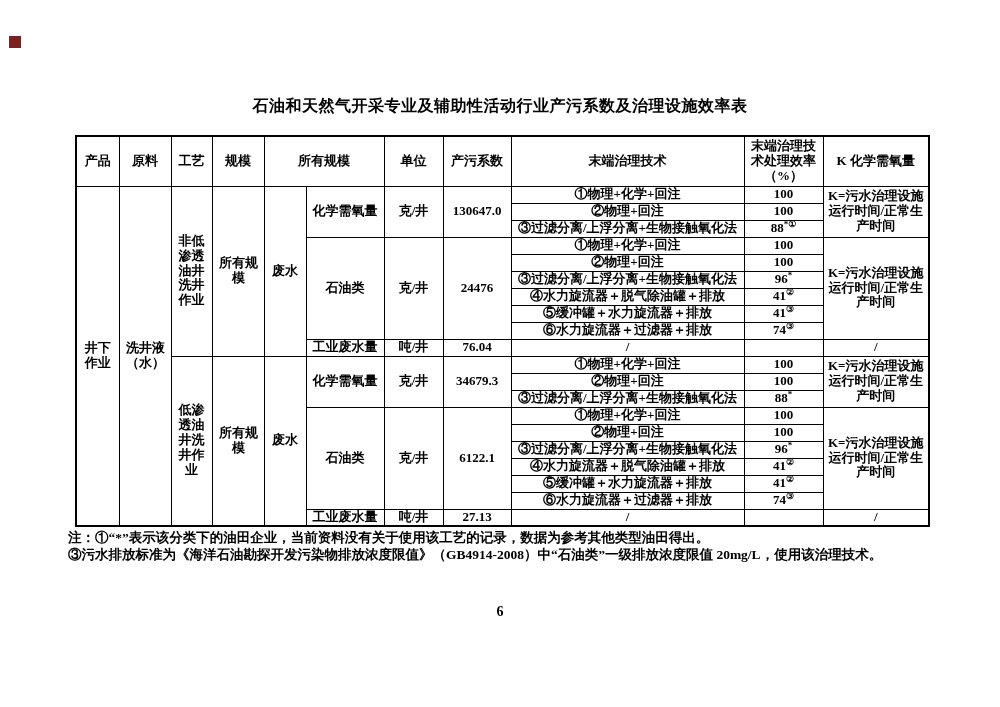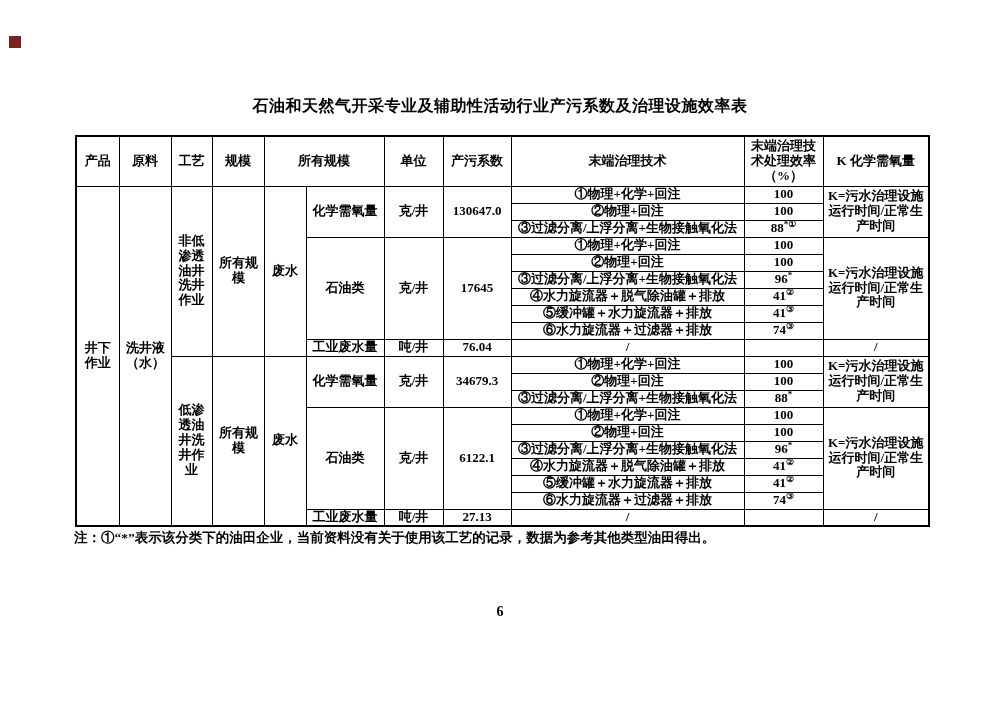--- a/index.html
+++ b/index.html
@@ -30,21 +30,21 @@
   }
   table.main { border: 2px solid #000; }
   tr.hdr { height: 50px; }
   tr.r { height: 17px; }
   .vwrap { width: 28px; margin: 16px auto; }
   .nwrap3 { width: 46px; margin: 0 auto; }
   td.tech { padding: 0 2px; }
   sup { font-size: 9px; line-height: 0; }
   .coef { letter-spacing: 0; }
   .notes {
-    position: absolute; left: 74px; top: 529px; width: 860px;
+    position: absolute; left: 68px; top: 529px; width: 860px;
     font-size: 13.5px; line-height: 17px; font-weight: bold;
   }
   .notes div { white-space: nowrap; }
   .page-num {
     position: absolute; top: 604px; left: 0; width: 1000px;
     text-align: center; font-size: 14px; font-weight: bold;
   }
 </style>
 </head>
 <body>
@@ -108,21 +108,21 @@
     <td><span>100</span><sup></sup></td>
   </tr>
   <tr class="r">
     <td class="tech">③过滤分离/上浮分离+生物接触氧化法</td>
     <td><span>88</span><sup>*①</sup></td>
   </tr>
 
   <tr class="r">
     <td rowspan="6">石油类</td>
     <td rowspan="6">克/井</td>
-    <td rowspan="6" class="coef">17645</td>
+    <td rowspan="6" class="coef">24476</td>
     <td class="tech">①物理+化学+回注</td>
     <td><span>100</span><sup></sup></td>
     <td rowspan="6">K=污水治理设施运行时间/正常生产时间</td>
   </tr>
   <tr class="r">
     <td class="tech">②物理+回注</td>
     <td><span>100</span><sup></sup></td>
   </tr>
   <tr class="r">
     <td class="tech">③过滤分离/上浮分离+生物接触氧化法</td>
@@ -209,15 +209,16 @@
     <td class="coef">27.13</td>
     <td class="tech">/</td>
     <td><span></span></td>
     <td>/</td>
   </tr>
 </tbody>
   </table>
 
 <div class="notes">
   <div>注：①“*”表示该分类下的油田企业，当前资料没有关于使用该工艺的记录，数据为参考其他类型油田得出。</div>
+  <div>③污水排放标准为《海洋石油勘探开发污染物排放浓度限值》（GB4914-2008）中“石油类”一级排放浓度限值 20mg/L，使用该治理技术。</div>
 </div>
 
 <div class="page-num">6</div>
 
 </body></html>

